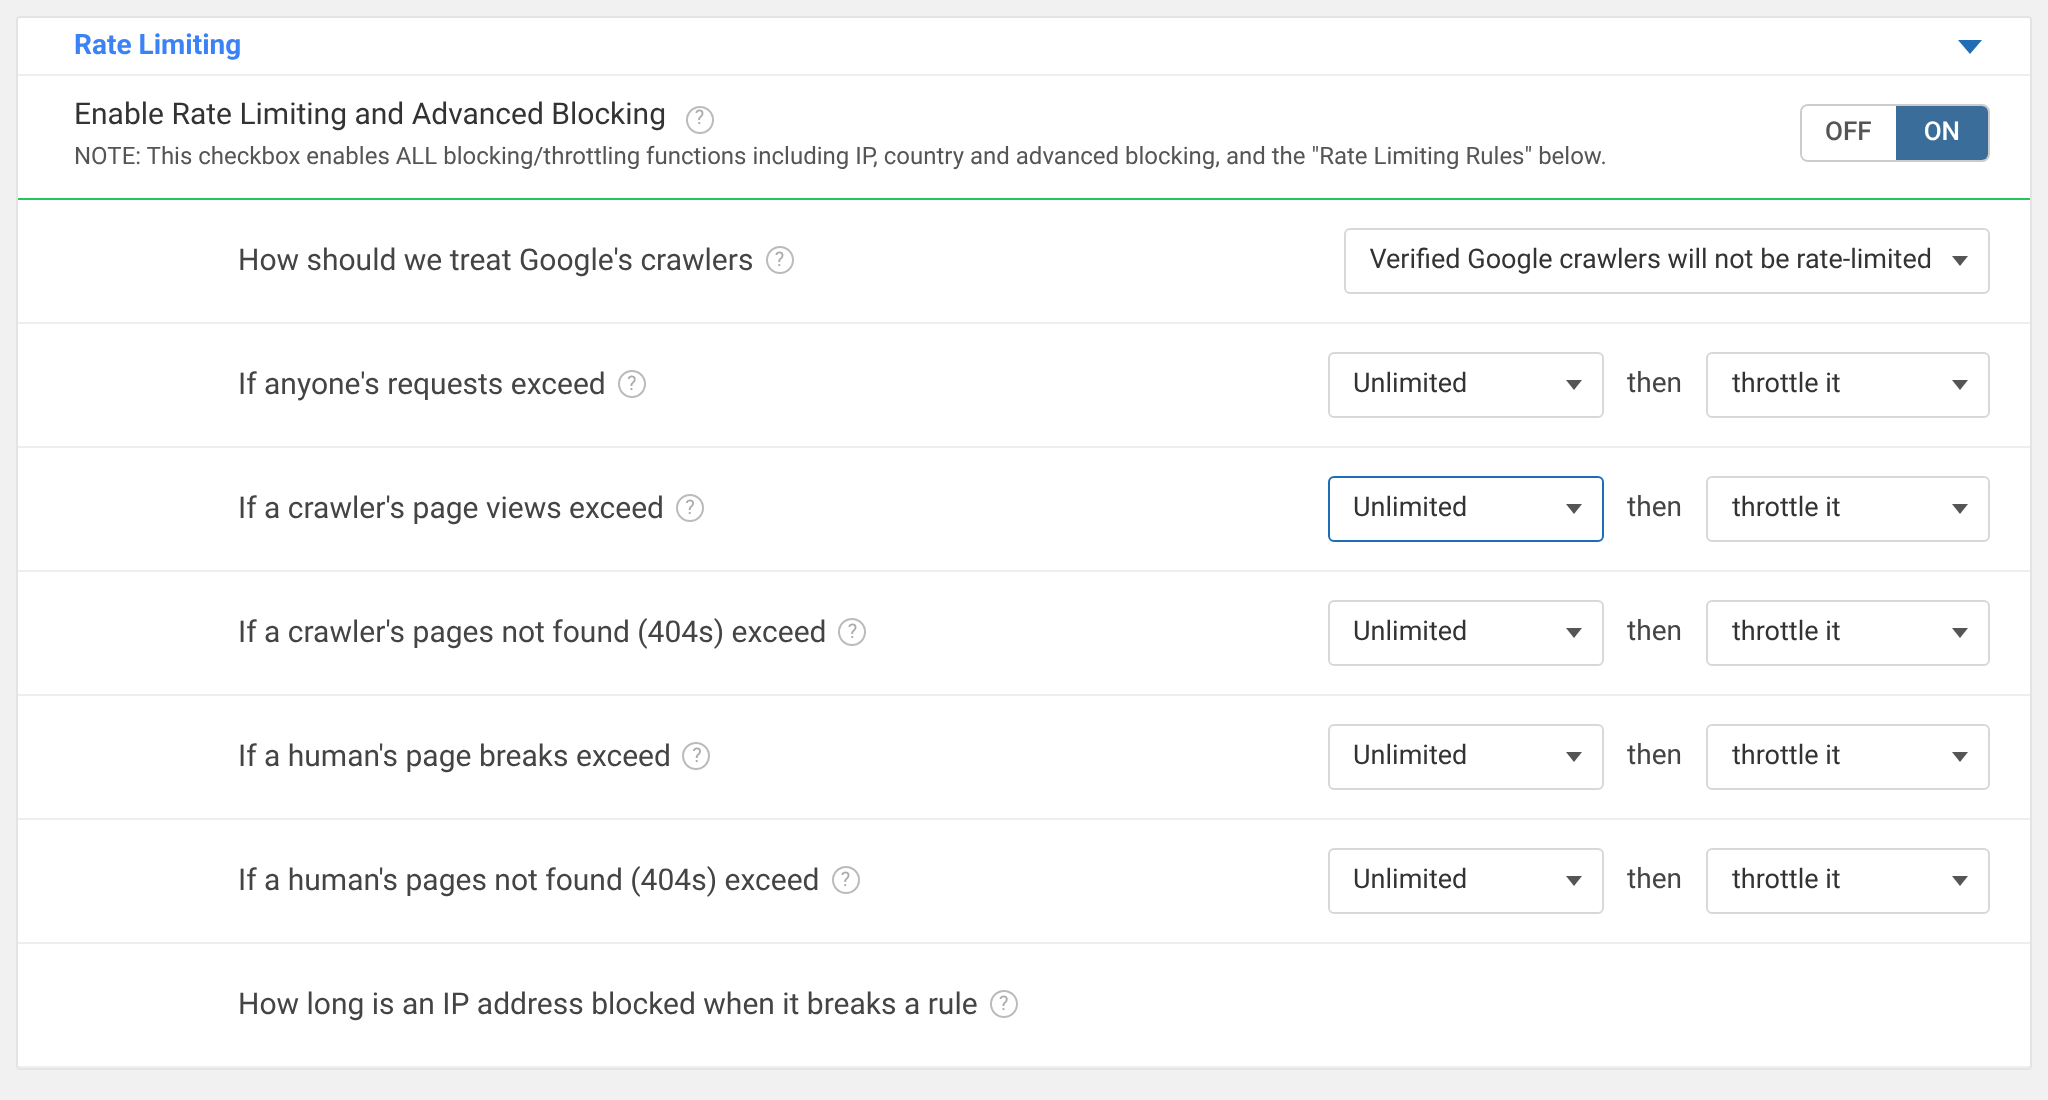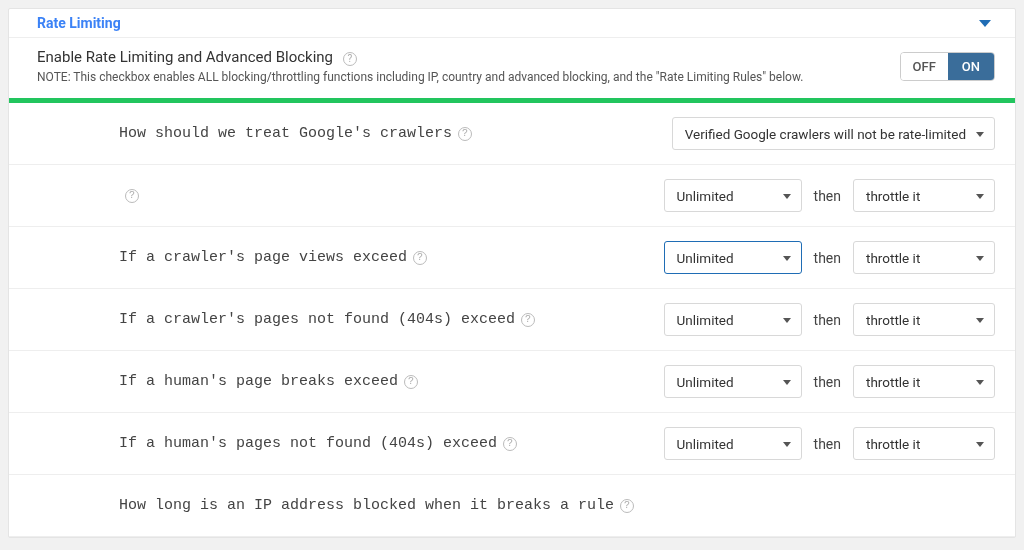--- a/index.html
+++ b/index.html
@@ -33,21 +33,21 @@
     border-left: 6px solid transparent;
     border-right: 6px solid transparent;
     border-top: 7px solid #1f6db5;
     margin-right: 6px;
   }
   .enable-row {
     display: flex;
     justify-content: space-between;
     align-items: center;
     padding: 10px 20px 14px 28px;
-    border-bottom: 5px solid #22c55e;
+    border-bottom: 1px solid #22c55e;
   }
   .enable-left { flex: 1; }
   .enable-title { font-size: 15px; color: #333; font-weight: 400; }
   .enable-note { font-size: 12px; color: #555; margin-top: 4px; }
   .toggle {
     display: inline-flex;
     border: 1px solid #ccc;
     border-radius: 4px;
     overflow: hidden;
     font-size: 13px;
@@ -70,21 +70,20 @@
     padding: 14px 20px 14px 110px;
     border-bottom: 1px solid #eee;
     min-height: 62px;
   }
   .rule-label {
     flex: 1;
     font-size: 15px;
     color: #444;
     display: flex;
     align-items: center;
-    font-family: Liberation Mono, monospace;
   }
   .help-icon {
     display: inline-flex;
     width: 14px; height: 14px;
     border: 1px solid #bbb;
     color: #aaa;
     border-radius: 50%;
     font-size: 10px;
     align-items: center;
     justify-content: center;
@@ -166,20 +165,21 @@
     <div class="controls">
       <div class="select wide">
         <span>Verified Google crawlers will not be rate-limited</span>
       </div>
     </div>
   </div>
 
   <div id="rules-container">
       <div class="rule-row">
         <div class="rule-label">
+          <span>If anyone's requests exceed</span>
           <span class="help-icon">?</span>
         </div>
         <div class="controls">
           <div class="select">
             <span>Unlimited</span>
           </div>
           <span class="then-text">then</span>
           <div class="select action">
             <span>throttle it</span>
           </div>

